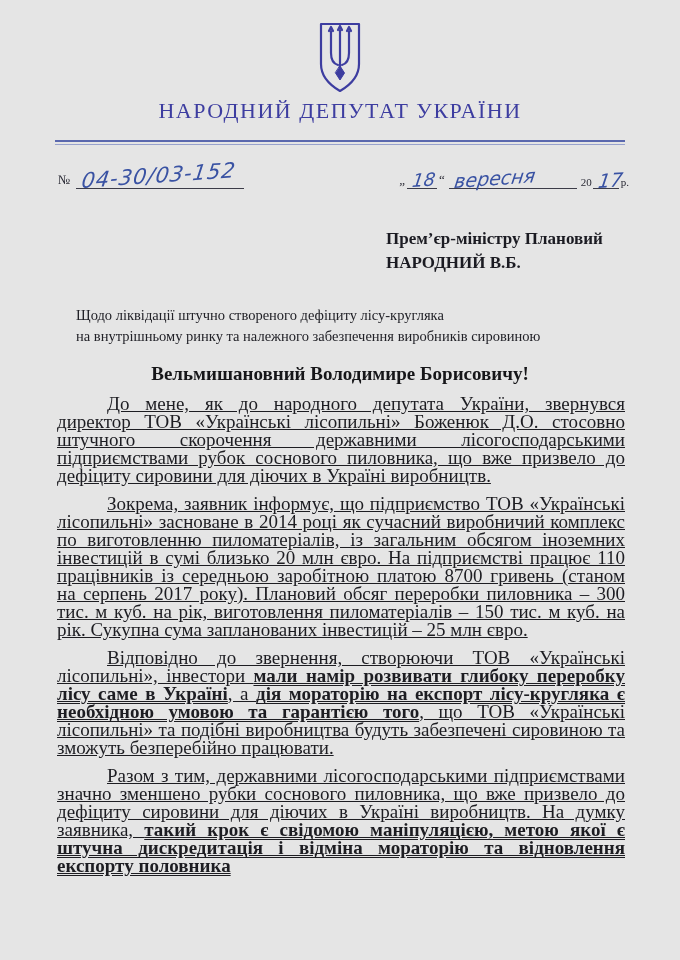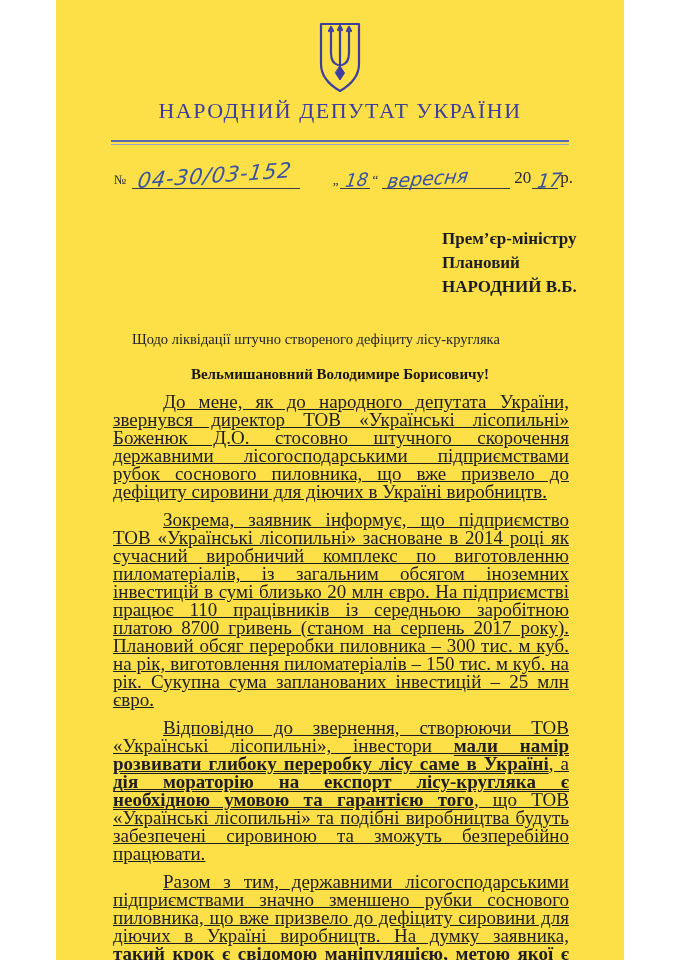--- a/index.html
+++ b/index.html
@@ -1,20 +1,20 @@
 <!DOCTYPE html>
 <html lang="uk"><head>
 <meta charset="utf-8">
 <style>
   html,body{margin:0;padding:0;background:#fff;}
   .page{
     position:relative;
-    width:568px;height:960px;
+    width:680px;height:960px;
     margin:0 auto;
-    background:#fde047;
+    background:#e5e5e5;
     overflow:hidden;
     font-family:"Liberation Serif", serif;
     color:#1d1d20;
   }
   
   .emblem-wrap{display:flex;justify-content:center;margin-top:22px;}
   .lh-title{
     margin-top:4px;
     text-align:center;
     font-size:22px;
@@ -50,38 +50,38 @@
     transform-origin:left bottom;
     white-space:nowrap;
   }
   .hw-number{font-size:21px;letter-spacing:1px;bottom:-5px;}
   .ref-date{display:flex;align-items:flex-end;}
   .q{font-size:13px;color:#2a2a35;padding:0 2px 1px 2px;}
   .line-day{width:30px;}
   .hw-day{font-size:18px;}
   .line-month{width:128px;margin:0 2px;}
   .hw-month{font-size:19px;bottom:-4px;}
-  .printed{font-size:17px;color:#2a2a35;padding:0 1px 1px 2px;}
+  .printed{font-size:11px;color:#2a2a35;padding:0 1px 1px 2px;}
   .line-year{width:26px;}
   .hw-year{font-size:19px;bottom:-4px;}
   
   .addressee{
     margin:38px 0 0 386px;
     font-weight:bold;font-size:17px;line-height:24px;
     color:#1b1b22;
   }
   
   .subject{
     margin:30px 0 0 76px;
     font-size:14.5px;line-height:21px;color:#222228;
   }
   
   .salutation{
     margin-top:16px;text-align:center;
-    font-weight:bold;font-size:15px;color:#161619;
+    font-weight:bold;font-size:19px;color:#161619;
   }
   
   .body-p{
     margin:10px 55px 0 57px;
     text-align:justify;text-indent:50px;
     font-size:19px;line-height:18px;
     color:#1d1d22;
     text-decoration:underline;
   }
   .emph{font-weight:bold;text-decoration:underline;text-underline-offset:3px;}
@@ -134,20 +134,21 @@
     </div>
   </div>
 
   <div class="addressee">
     <div>Прем’єр-міністру Плановий</div>
     <div>НАРОДНИЙ В.Б.</div>
   </div>
 
   <div class="subject">
     <div>Щодо ліквідації штучно створеного дефіциту лісу-кругляка</div>
+    <div>на внутрішньому ринку та належного забезпечення виробників сировиною</div>
   </div>
 
   <div class="salutation">Вельмишановний Володимире Борисовичу!</div>
 
   <p class="body-p">До мене, як до народного депутата України, звернувся директор ТОВ «Українські лісопильні» Боженюк Д.О. стосовно штучного скорочення державними лісогосподарськими підприємствами рубок соснового пиловника, що вже призвело до дефіциту сировини для діючих в Україні виробництв.</p>
 
   <p class="body-p">Зокрема, заявник інформує, що підприємство ТОВ «Українські лісопильні» засноване в 2014 році як сучасний виробничий комплекс по виготовленню пиломатеріалів, із загальним обсягом іноземних інвестицій в сумі близько 20 млн євро. На підприємстві працює 110 працівників із середньою заробітною платою 8700 гривень (станом на серпень 2017 року). Плановий обсяг переробки пиловника – 300 тис. м куб. на рік, виготовлення пиломатеріалів – 150 тис. м куб. на рік. Сукупна сума запланованих інвестицій – 25 млн євро.</p>
 
   <p class="body-p"><span>Відповідно до звернення, створюючи ТОВ «Українські лісопильні», інвестори </span><span class="emph">мали намір розвивати глибоку переробку лісу саме в Україні</span><span>, а </span><span class="emph">дія мораторію на експорт лісу-кругляка є необхідною умовою та гарантією того</span><span>, що ТОВ «Українські лісопильні» та подібні виробництва будуть забезпечені сировиною та зможуть безперебійно працювати.</span></p>
 

